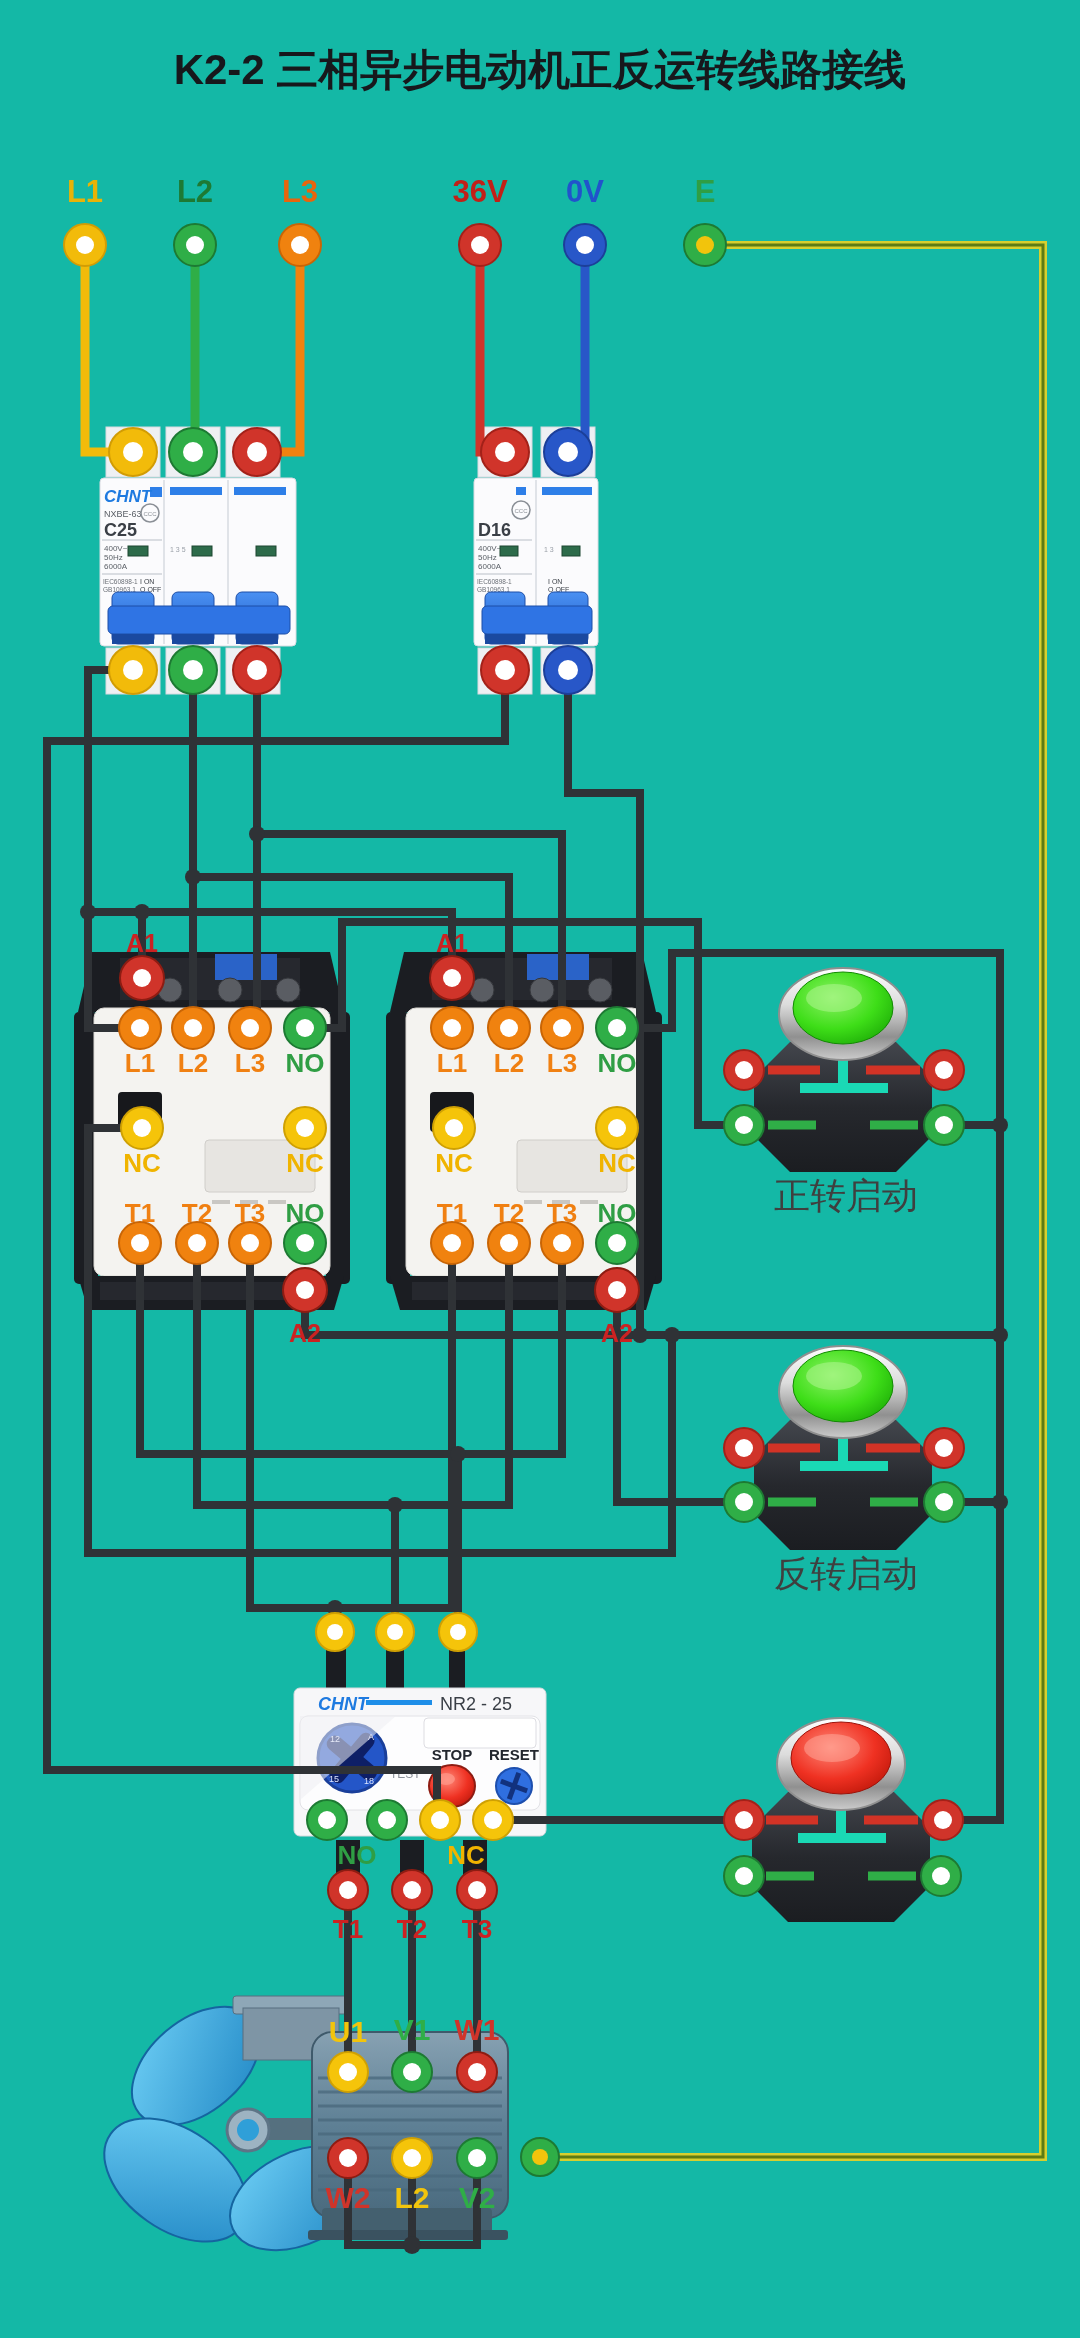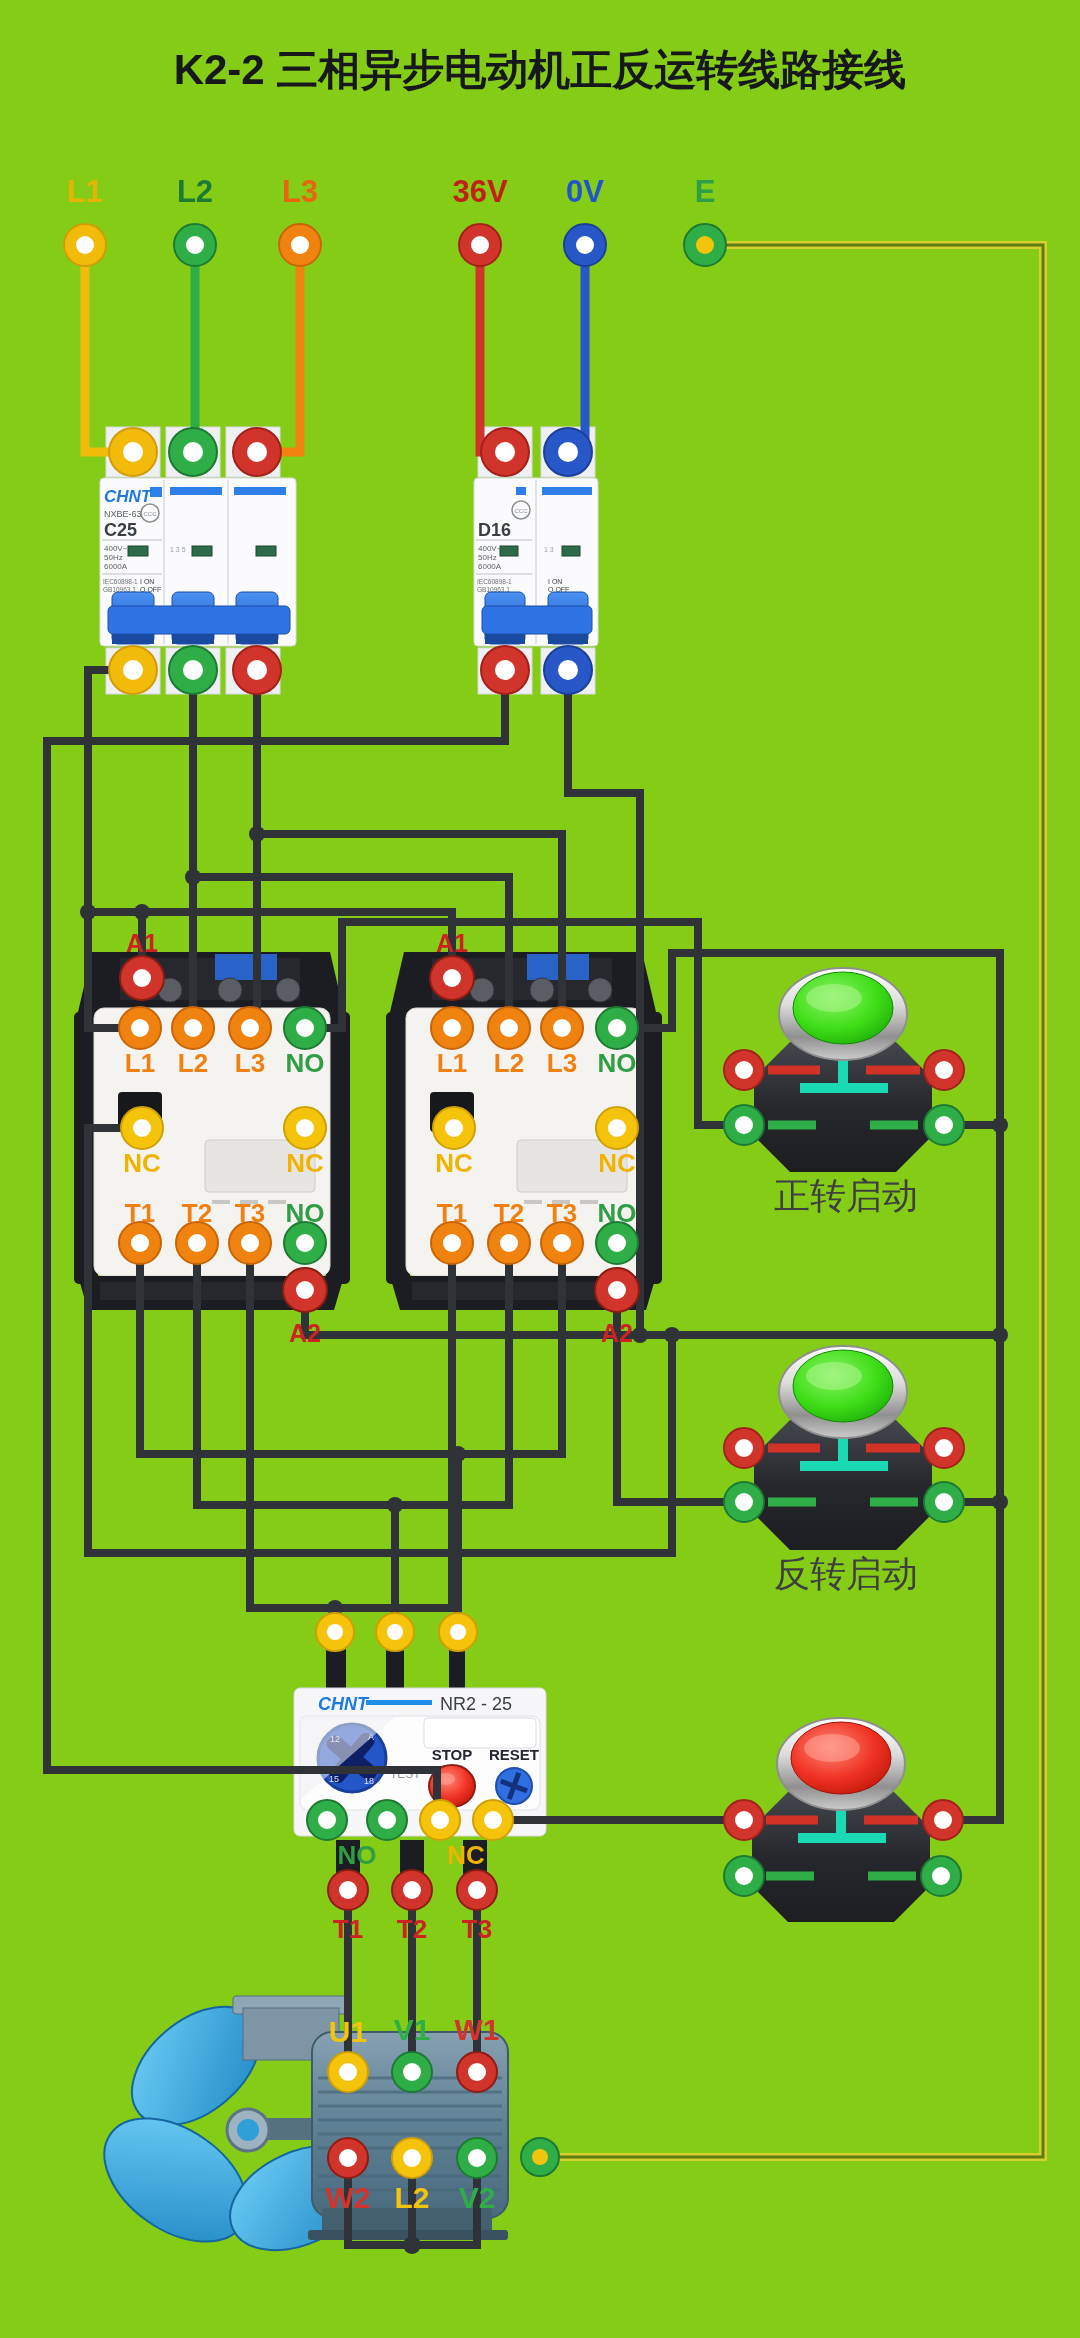--- a/index.html
+++ b/index.html
@@ -1,16 +1,16 @@
 <!DOCTYPE html>
 <html><head>
 <meta charset="utf-8">
 <style>
   html,body{margin:0;padding:0;background:#eef0f5;}
-  #stage{position:relative;width:1080px;height:2338px;background:#84cc16;overflow:hidden;
+  #stage{position:relative;width:1080px;height:2338px;background:#14b8a6;overflow:hidden;
          font-family:"Liberation Sans", sans-serif;}
   svg{position:absolute;left:0;top:0;}
   text{font-family:"Liberation Sans", sans-serif;}
 </style>
 </head>
 <body>
 
 <div id="stage">
 <svg width="1080" height="2338" viewBox="0 0 1080 2338">
   <defs>

